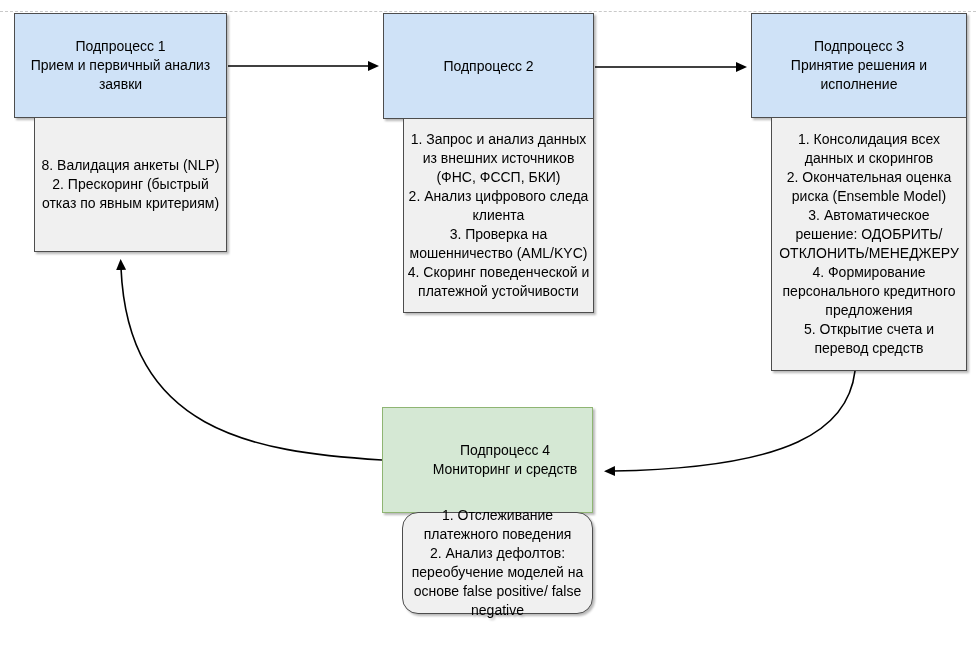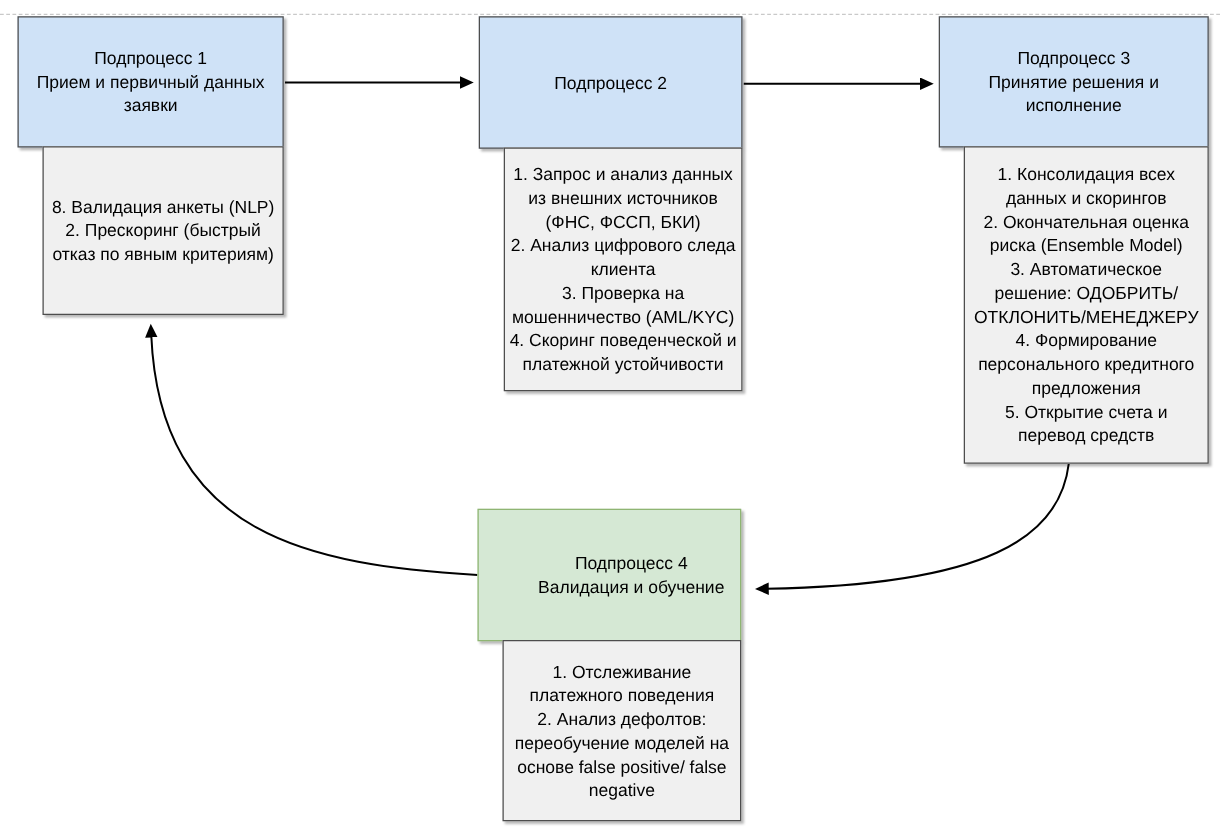--- a/index.html
+++ b/index.html
@@ -78,21 +78,21 @@
   .box2 { left: 383px; top: 13px;  width: 211px; }
   .box2 .header { height: 106px; }
   .box2 .bodytext { height: 195px; }
 
   .box3 { left: 751px; top: 13px;  width: 216px; }
   .box3 .header { height: 105px; }
   .box3 .bodytext { height: 254px; }
 
   .box4 { left: 382px; top: 407px; width: 211px; }
   .box4 .header { height: 106px; padding-left: 41px; }
-  .box4 .bodytext { height: 145px; }
+  .box4 .bodytext { height: 102px; border-radius: 16px; }
 </style>
 </head>
 <body>
 
 <div class="canvas">
 
   <div class="page-guide"></div>
 
   <svg class="connectors" viewBox="0 0 976 669" xmlns="http://www.w3.org/2000/svg">
     <defs>
@@ -102,21 +102,21 @@
     </defs>
     <path d="M228,66 L370,66" stroke="#000000" stroke-width="1.6" fill="none" marker-end="url(#arrowhead)"></path>
     <path d="M595,67 L738,67" stroke="#000000" stroke-width="1.6" fill="none" marker-end="url(#arrowhead)"></path>
     <path d="M855,371 C848,430 790,468 613,471" stroke="#000000" stroke-width="1.6" fill="none" marker-end="url(#arrowhead)"></path>
     <path d="M382,460 C250,452 128,430 121,268" stroke="#000000" stroke-width="1.6" fill="none" marker-end="url(#arrowhead)"></path>
   </svg>
 
   <div class="box box1">
     <div class="header blue">
       <div>Подпроцесс 1</div>
-      <div class="pre">Прием и первичный данных
+      <div class="pre">Прием и первичный анализ
 заявки</div>
     </div>
     <div class="bodytext pre">8. Валидация анкеты (NLP)
 2. Прескоринг (быстрый
 отказ по явным критериям)</div>
   </div>
 
   <div class="box box2">
     <div class="header blue">
       <div>Подпроцесс 2</div>
@@ -148,21 +148,21 @@
 4. Формирование
 персонального кредитного
 предложения
 5. Открытие счета и
 перевод средств</div>
   </div>
 
   <div class="box box4">
     <div class="header green">
       <div>Подпроцесс 4</div>
-      <div class="pre">Валидация и обучение</div>
+      <div class="pre">Мониторинг и средств</div>
     </div>
     <div class="bodytext pre">1. Отслеживание
 платежного поведения
 2. Анализ дефолтов:
 переобучение моделей на
 основе false positive/ false
 negative</div>
   </div>
 
 </div>

